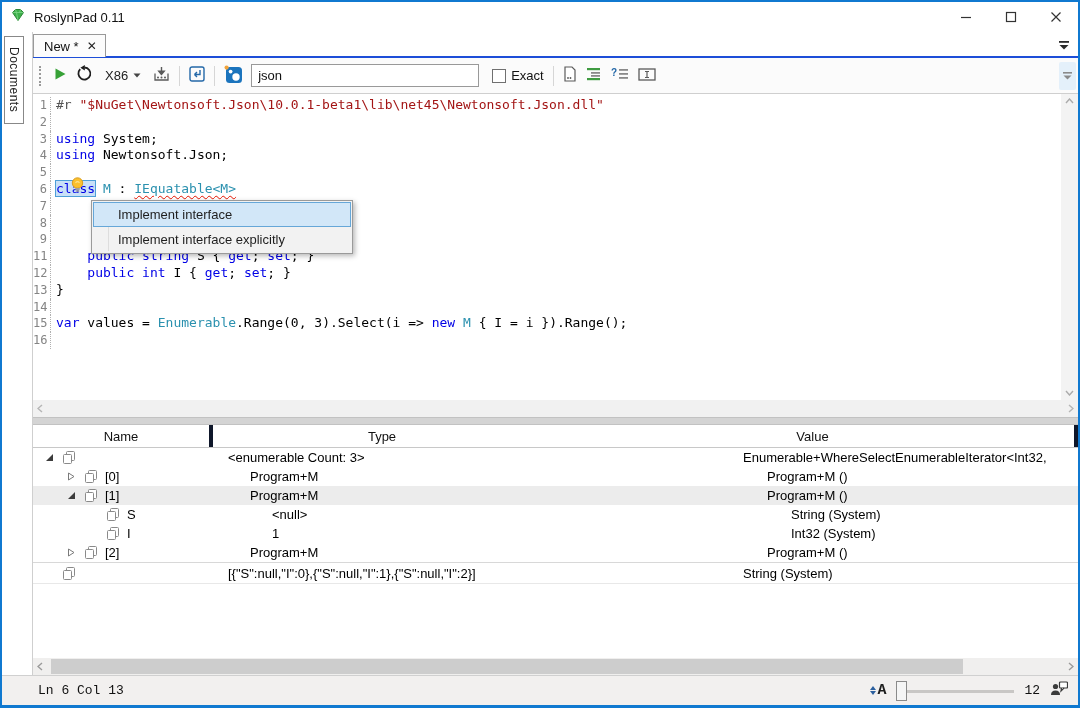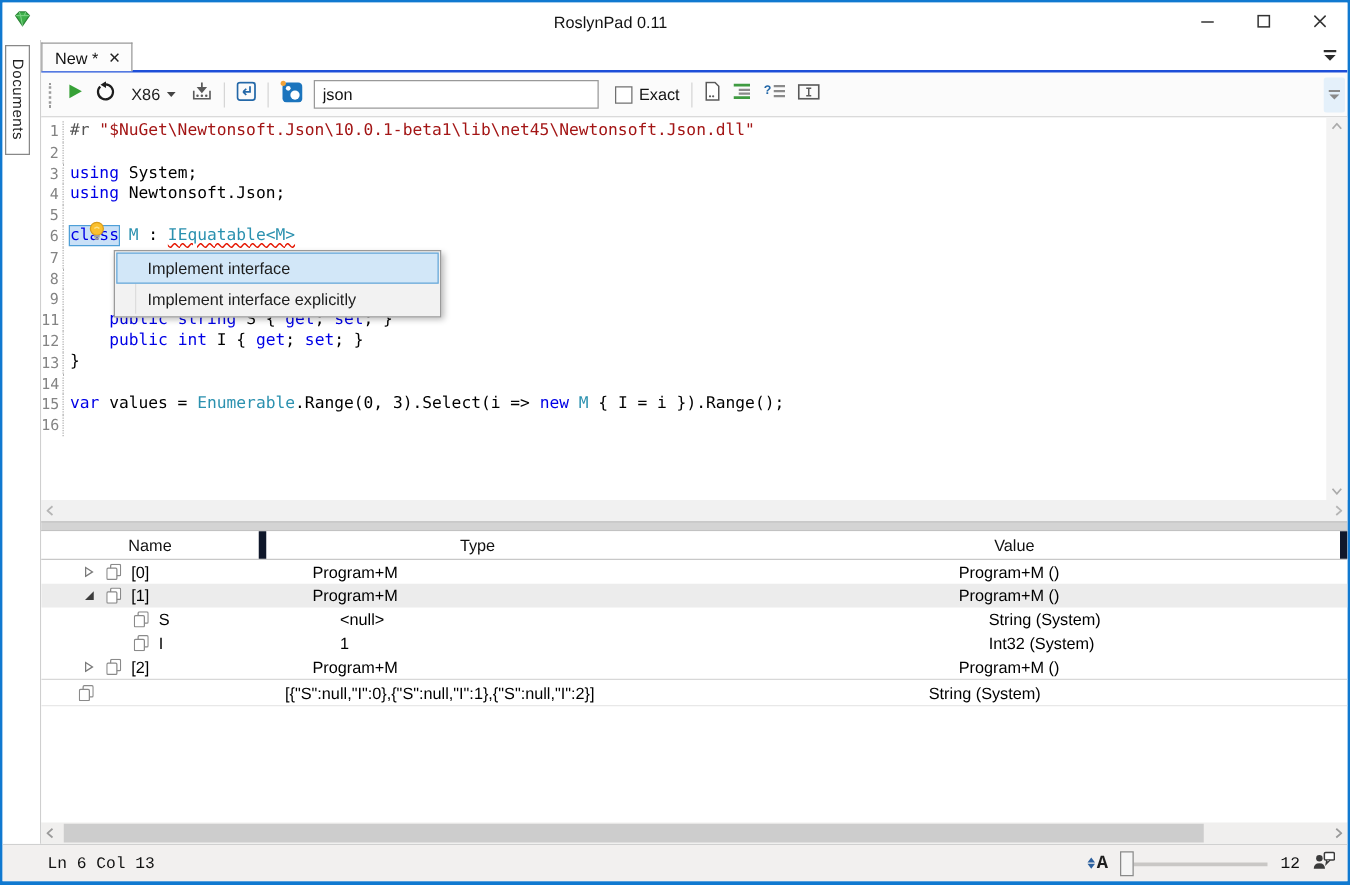--- a/index.html
+++ b/index.html
@@ -1,21 +1,21 @@
 <!DOCTYPE html>
 <html><head>
 <meta charset="utf-8">
 <style>
   * { margin:0; padding:0; box-sizing:border-box; }
   html,body { width:1080px; height:708px; font-family:"Liberation Sans", sans-serif; background:#fff; }
   .window { width:1080px; height:708px; border:2px solid #1079d0; border-bottom-width:3px;
             display:flex; flex-direction:column; background:#fff; overflow:hidden; }
 
   
-  .titlebar { height:30px; display:flex; align-items:center; background:#fff; flex:0 0 auto;text-align:center; }
+  .titlebar { height:30px; display:flex; align-items:center; background:#fff; flex:0 0 auto; }
   .titlebar .app-icon { margin:0 8px 0 8px; }
   .titlebar .title { font-size:13px; color:#111; flex:1; }
   .win-btn { width:45px; height:30px; display:flex; align-items:center; justify-content:center; }
 
   
   .body { flex:1; display:flex; min-height:0; }
   .leftstrip { width:30px; flex:0 0 auto; background:#fff; position:relative; }
   .doc-tab { position:absolute; left:2px; top:4px; width:20px; height:88px; border:1px solid #888;
              background:#fff; display:flex; align-items:center; justify-content:center; }
   .doc-tab span { writing-mode:vertical-rl; font-size:12px; color:#222; letter-spacing:0.5px; }
@@ -66,21 +66,21 @@
 
   
   .ed-hscroll { height:17px; background:#f1f1f1; display:flex; align-items:center; justify-content:space-between;
                 padding:0 4px; flex:0 0 auto; }
 
   
   .splitter { height:8px; background:#d4d4d4; border-top:1px solid #c2c2c2; border-bottom:1px solid #c2c2c2; flex:0 0 auto; }
 
   
   .grid-header { height:23px; display:flex; border-bottom:1px solid #c8c8c8; background:#fff; flex:0 0 auto; }
-  .gh-cell { font-size:13px; color:#111; display:flex; align-items:center; justify-content:center; border-right:6px solid #0f172a; }
+  .gh-cell { font-size:13px; color:#111; display:flex; align-items:center; justify-content:center; border-right:4px solid #0f172a; }
   .gh-name { width:180px; } .gh-value { width:527px; } .gh-type { flex:1; border-right:none; }
   .grid-body { flex:1; overflow:hidden; background:#fff; font-size:13px; color:#000; }
   .g-row { display:flex; height:19px; line-height:19px; align-items:center; }
   .g-row.selected { background:#ececec; }
   .g-row.sep { border-top:1px solid #d8d8d8; border-bottom:1px solid #e8e8e8; height:22px; line-height:21px; }
   .g-name { width:180px; flex:0 0 auto; display:flex; align-items:center; overflow:hidden; }
   .g-exp { width:11px; height:11px; flex:0 0 auto; display:flex; align-items:center; margin-right:7px; }
   .g-copy { margin-right:8px; flex:0 0 auto; display:flex; align-items:center; }
   .g-label { white-space:nowrap; }
   .g-value { width:527px; flex:0 0 auto; white-space:nowrap; overflow:hidden; }
@@ -327,20 +327,38 @@
 
       <div class="splitter"></div>
 
       <div class="grid-header">
         <div class="gh-cell gh-name">Name</div>
         <div class="gh-cell gh-type">Type</div>
         <div class="gh-cell gh-value">Value</div>
       </div>
       <div class="grid-body">
           <div class="g-row">
+            <div class="g-name" style="padding-left: 12px;">
+              <span class="g-exp">
+                <svg width="9" height="9">
+                  <path d="M8 1 V8 H1 Z" fill="#3c3c3c"></path>
+                </svg>
+              </span>
+              <span class="g-copy">
+                <svg width="12" height="13" viewBox="0 0 12 13">
+                  <rect x="3.5" y="0.5" width="8" height="9" rx="1" fill="#fff" stroke="#8a8a8a"></rect>
+                  <rect x="0.5" y="3.5" width="8" height="9" rx="1" fill="#fff" stroke="#8a8a8a"></rect>
+                </svg>
+              </span>
+              <span class="g-label"></span>
+            </div>
+            <div class="g-value" style="padding-left: 15px;">&lt;enumerable Count: 3&gt;</div>
+            <div class="g-type" style="padding-left: 3px;">Enumerable+WhereSelectEnumerableIterator&lt;Int32,</div>
+          </div>
+          <div class="g-row">
             <div class="g-name" style="padding-left: 34px;">
               <span class="g-exp">
                 <svg width="9" height="9">
                   <path d="M1.5 1 L7 4.5 L1.5 8 Z" fill="#fff" stroke="#7a7a7a"></path>
                 </svg>
               </span>
               <span class="g-copy">
                 <svg width="12" height="13" viewBox="0 0 12 13">
                   <rect x="3.5" y="0.5" width="8" height="9" rx="1" fill="#fff" stroke="#8a8a8a"></rect>
                   <rect x="0.5" y="3.5" width="8" height="9" rx="1" fill="#fff" stroke="#8a8a8a"></rect>

